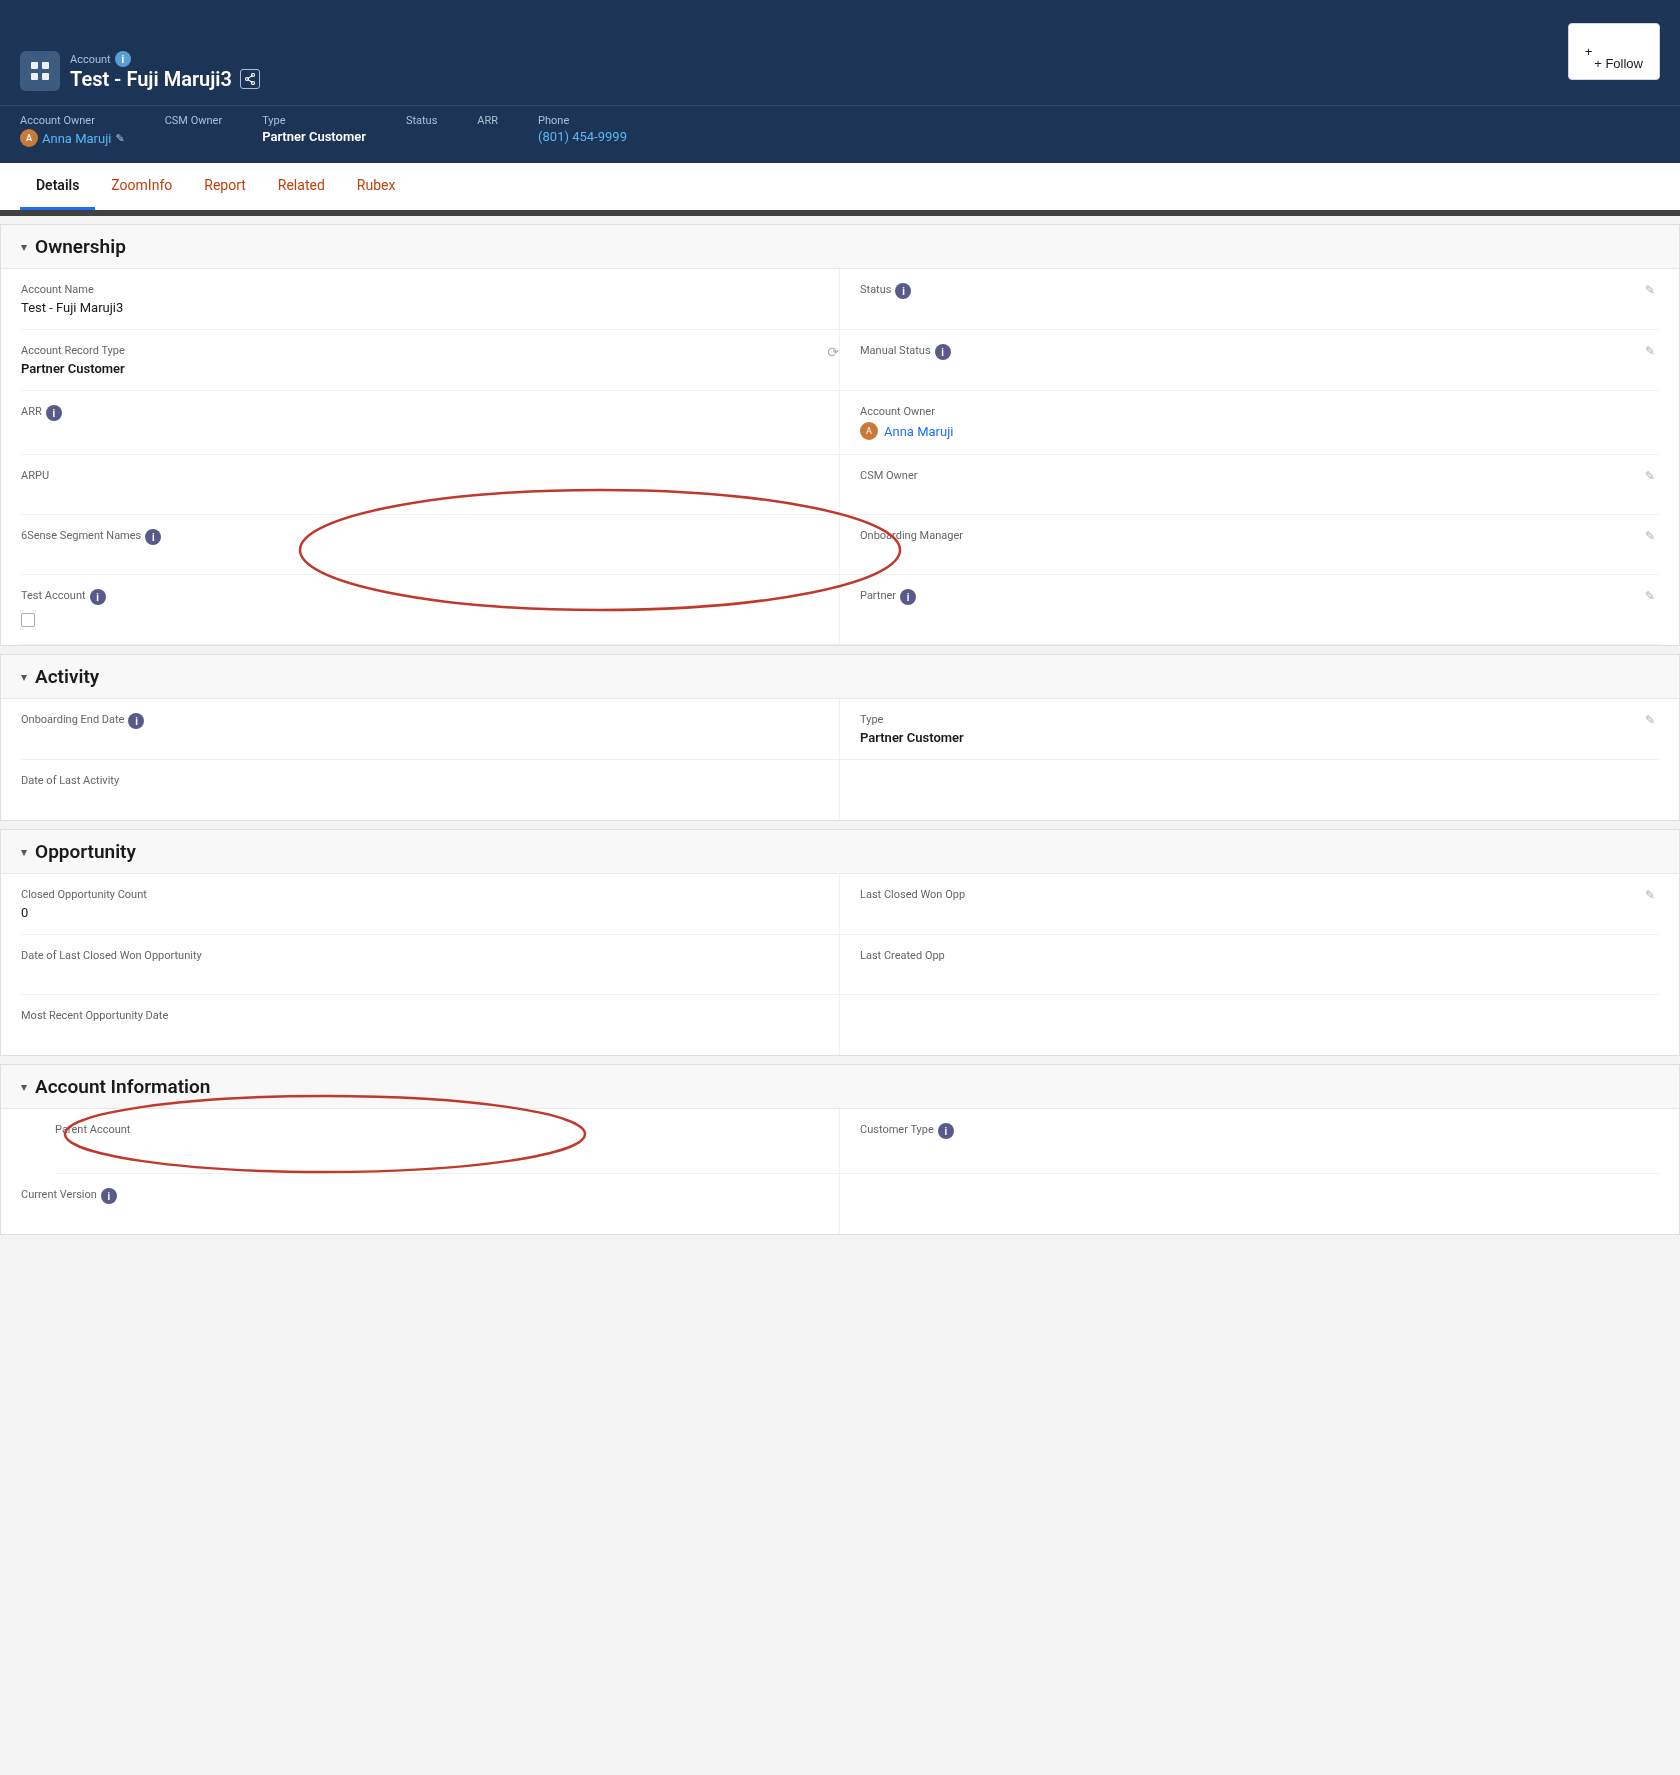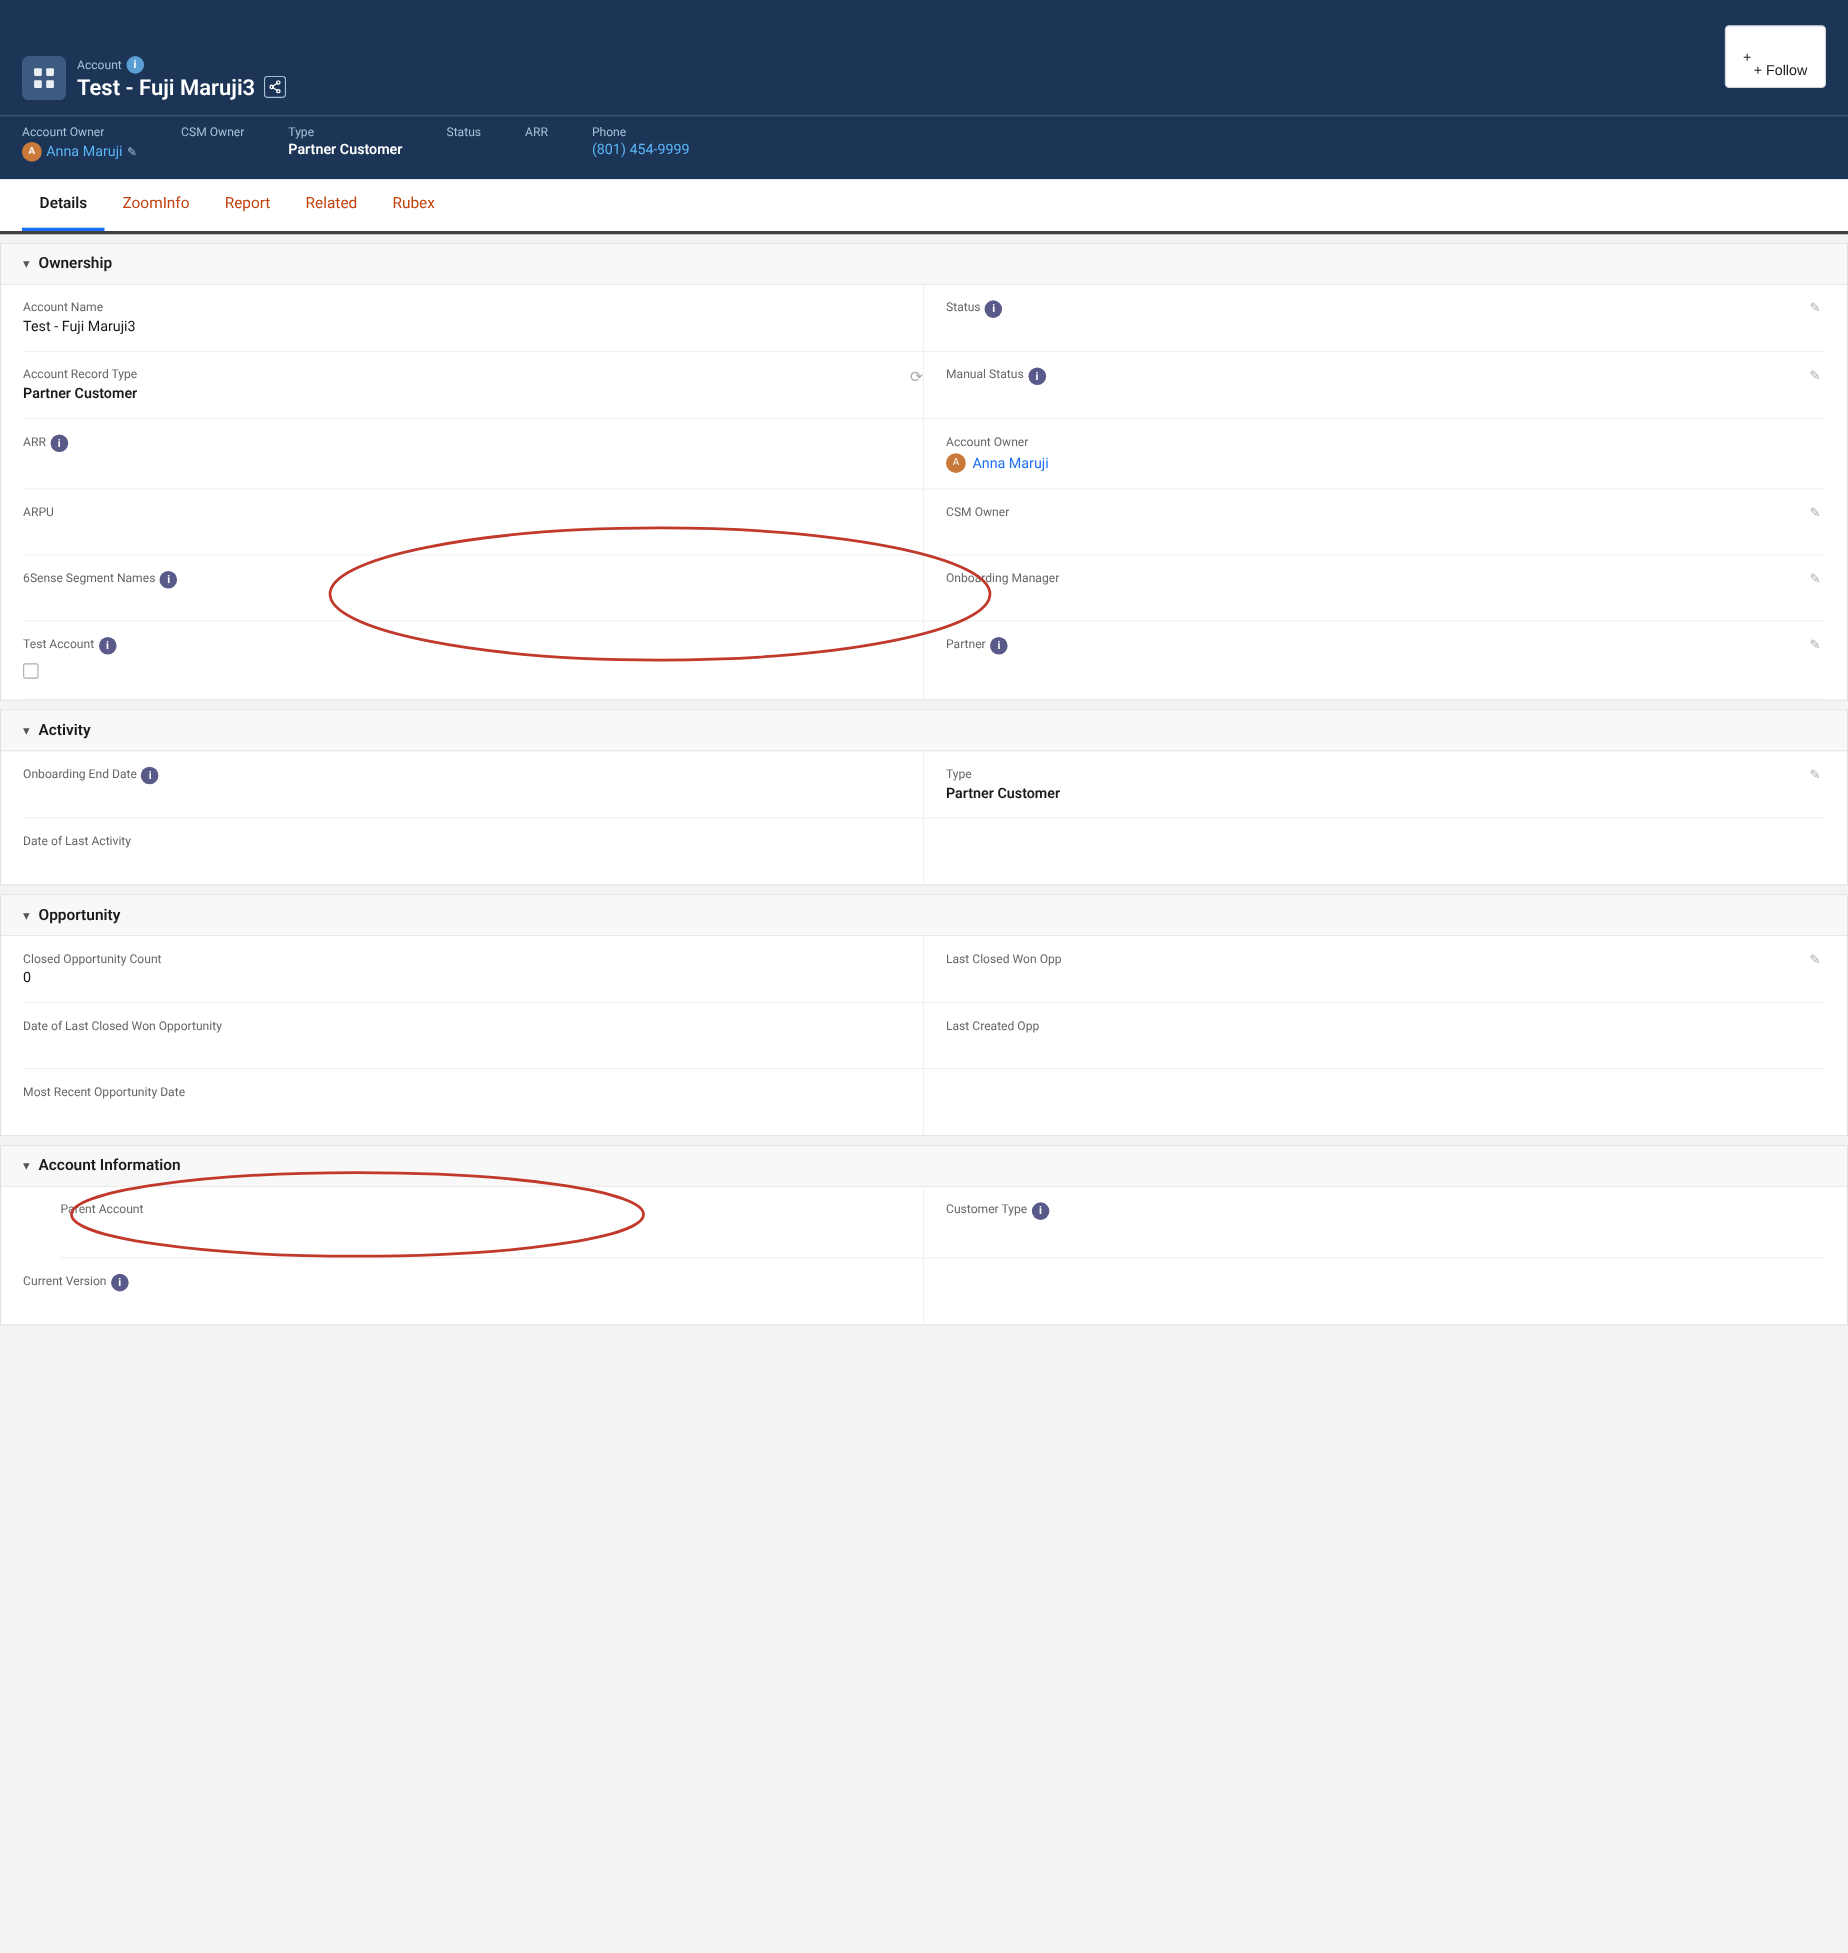--- a/index.html
+++ b/index.html
@@ -18,31 +18,31 @@
 
     
     .meta-bar { background: #1c3557; padding: 8px 20px 16px 20px; display: flex; gap: 40px; border-top: 1px solid #2a4a6b; }
     .meta-item { display: flex; flex-direction: column; gap: 2px; }
     .meta-label { color: #a8c0d6; font-size: 11px; }
     .meta-value { color: white; font-size: 13px; }
     .meta-value.link { color: #5ab4f5; cursor: pointer; display: flex; align-items: center; gap: 4px; }
     .meta-value.phone { color: #5ab4f5; cursor: pointer; }
 
     
-    .tabs-bar { background: white; border-bottom: 3px solid #404040; padding: 0 20px; display: flex; gap: 0; }
+    .tabs-bar { background: white; border-bottom: 6px solid #404040; padding: 0 20px; display: flex; gap: 0; }
     .tab { padding: 14px 16px; font-size: 14px; cursor: pointer; border-bottom: 3px solid transparent; color: #c2410c; font-weight: 400; }
     .tab.active { border-bottom: 3px solid #1c6ef3; color: #1a1a1a; font-weight: 600; }
 
     
     .content { background: #f3f3f3; padding: 0; }
 
     
     .section { background: white; margin-bottom: 8px; border-radius: 0; border: 1px solid #e0e0e0; }
     .section-header { background: #f8f8f8; padding: 10px 20px; display: flex; align-items: center; gap: 8px; border-bottom: 1px solid #e8e8e8; cursor: pointer; }
-    .section-title { font-size: 14px; font-weight: 600; color: #1a1a1a; }
+    .section-title { font-size: 19px; font-weight: 600; color: #1a1a1a; }
     .chevron { font-size: 12px; color: #555; }
     .section-body { padding: 0 20px; }
 
     
     .fields-grid { display: grid; grid-template-columns: 1fr 1fr; }
     .field-cell { padding: 14px 0; border-bottom: 1px solid #f0f0f0; position: relative; min-height: 60px; }
     .field-cell:nth-child(odd) { padding-right: 40px; border-right: 1px solid #f0f0f0; margin-right: 0; padding-right: 20px; }
     .field-cell:nth-child(even) { padding-left: 20px; }
     .field-label { font-size: 11px; color: #666; margin-bottom: 4px; display: flex; gap: 4px; }
     .field-value { font-size: 13px; color: #1a1a1a; font-weight: 400; }

